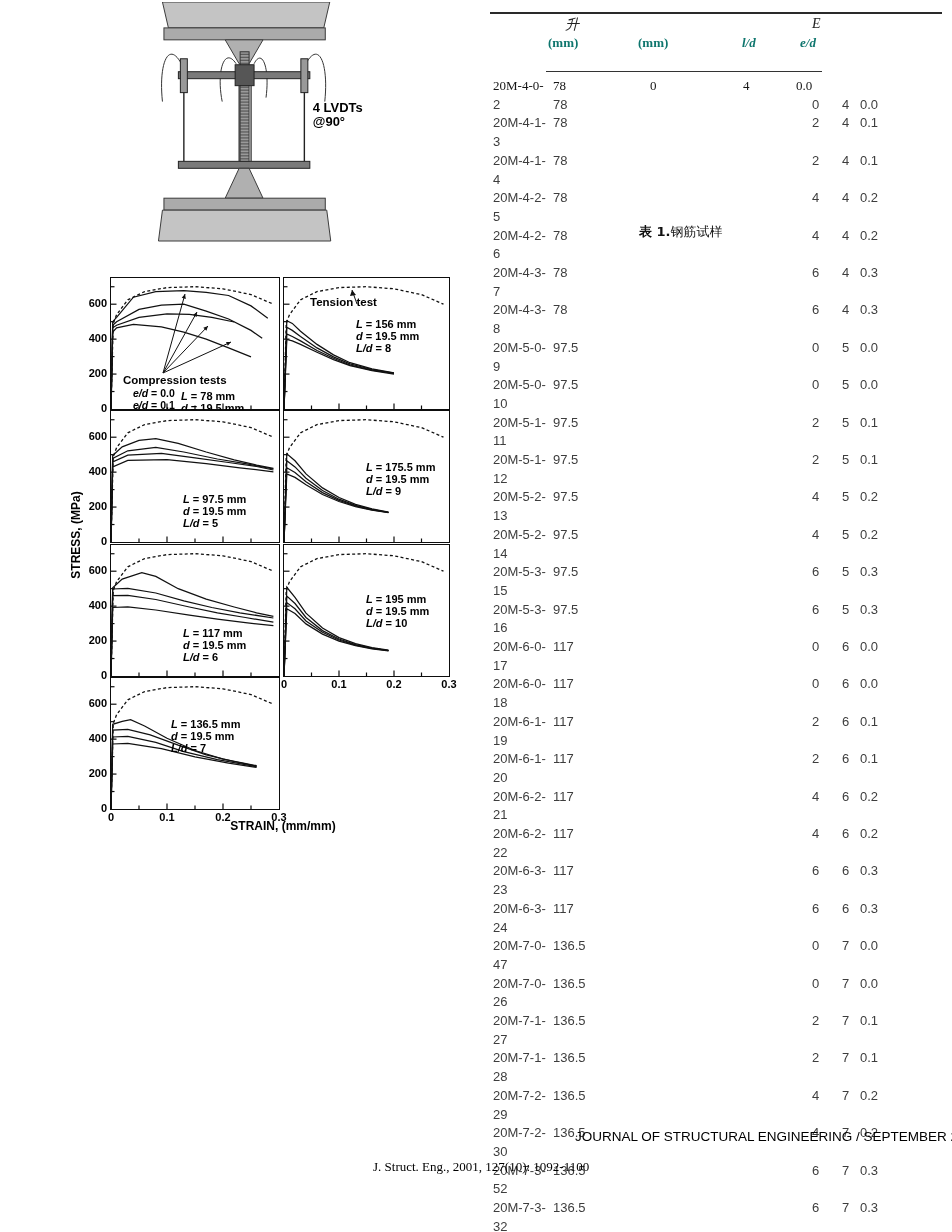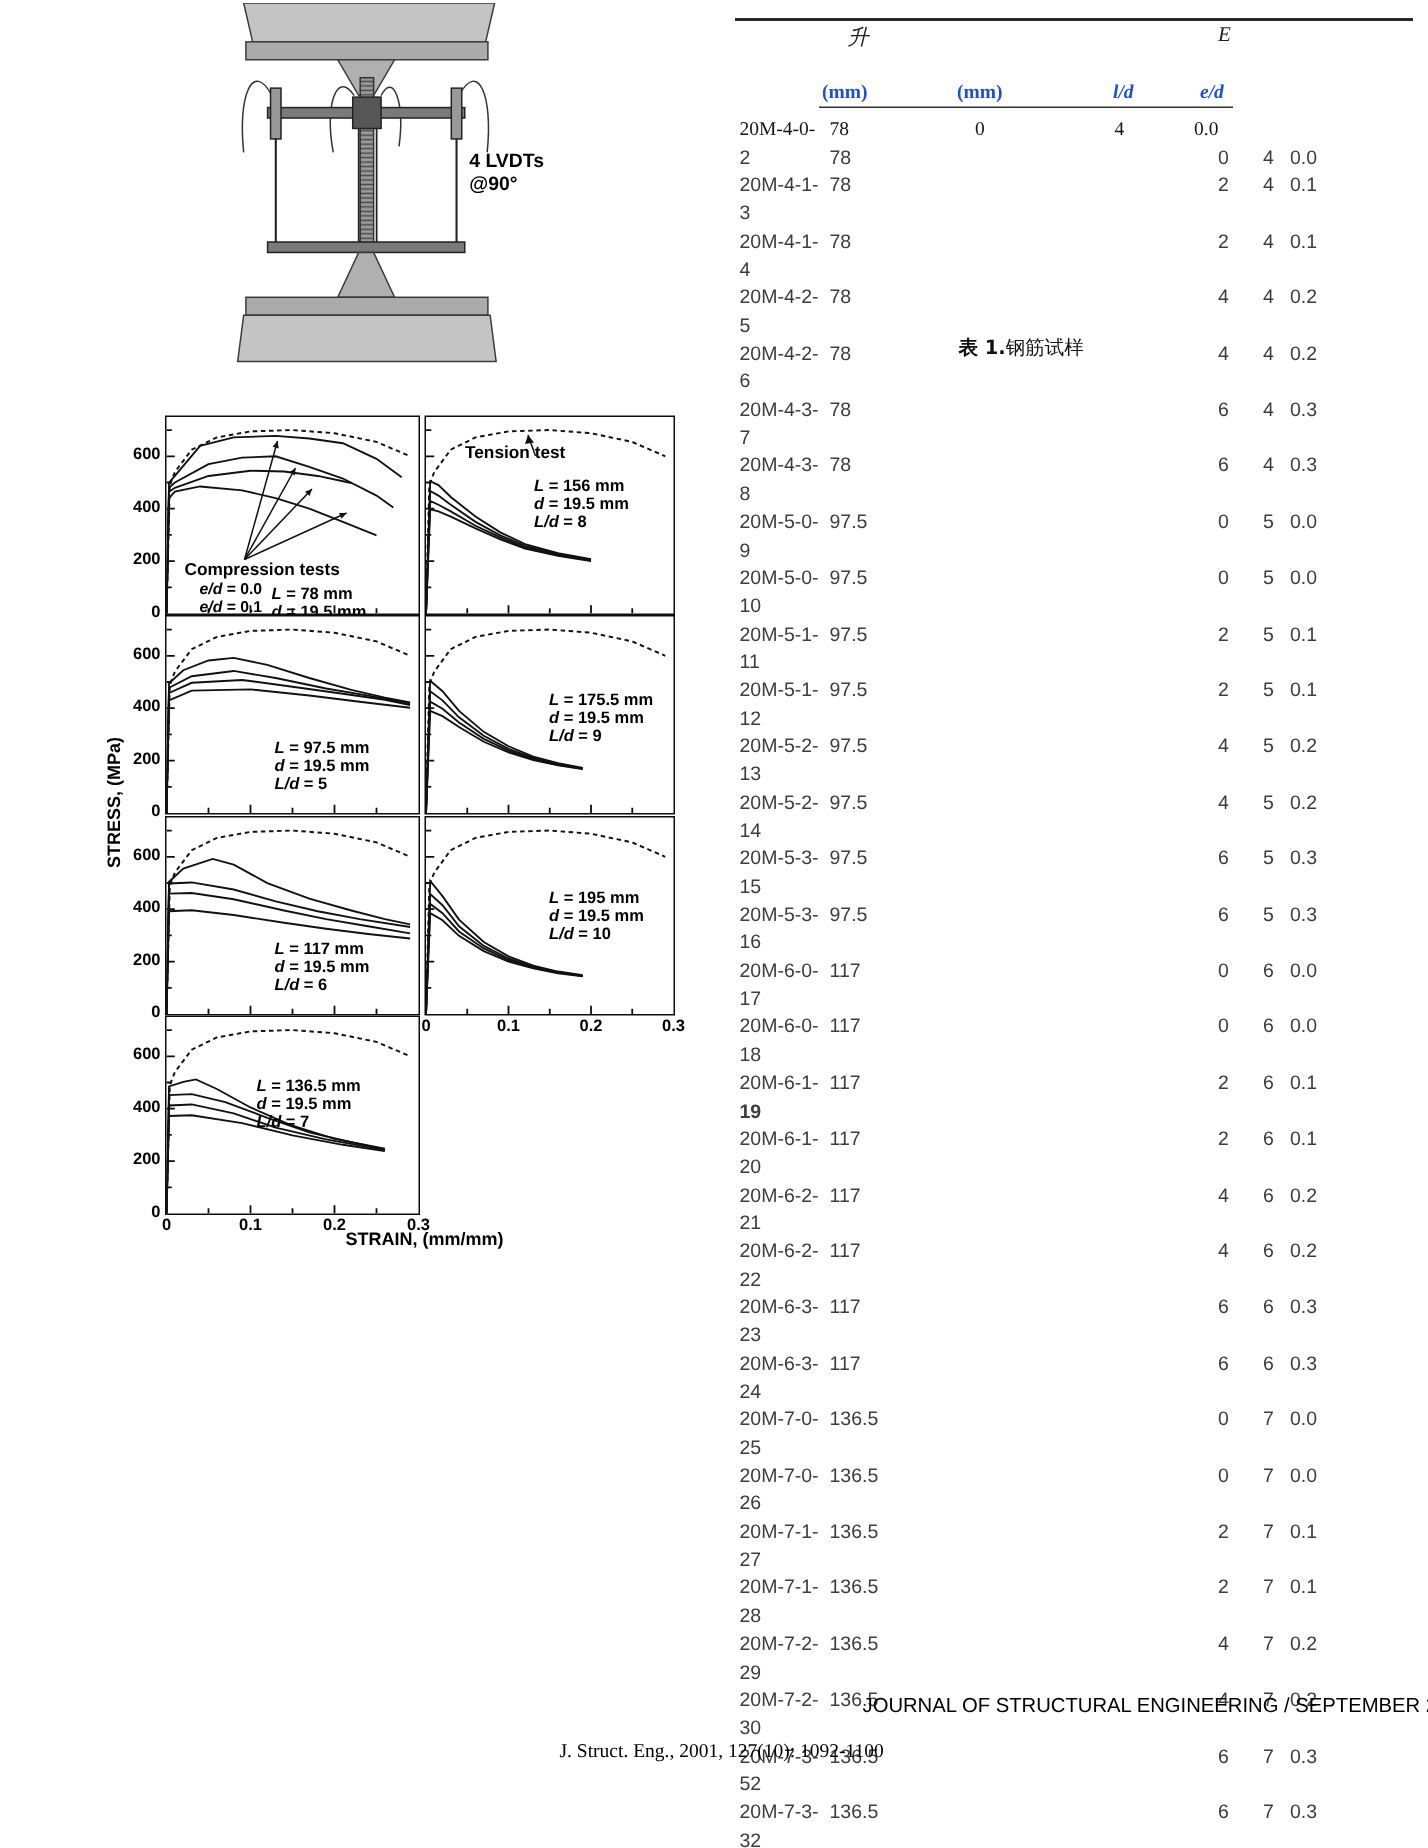--- a/index.html
+++ b/index.html
@@ -27,21 +27,21 @@
   #fig3-caption{position:absolute;left:63px;top:838px;width:400px;height:18px;
      font-size:13px;font-family:"DejaVu Sans","Liberation Sans",sans-serif;}
   #fig3-caption .cap-label{position:absolute;left:0;font-weight:bold;}
   #fig3-caption .cap-text{position:absolute;left:140px;}
   
   #table1{position:absolute;left:490px;top:0;width:462px;height:1232px;}
   #t-toprule{position:absolute;left:0;top:12px;width:452px;height:2px;background:#2a2a2a;}
   .t-group{position:absolute;top:16px;font:italic 14px "Liberation Serif","DejaVu Serif",serif;color:#222;}
   #t-g1{left:75px;}
   #t-g2{left:322px;}
-  .t-sub{position:absolute;top:53px;font:bold 13px "Liberation Serif","DejaVu Serif",serif;color:#1d4ed8;}
+  .t-sub{position:absolute;top:35px;font:bold 13px "Liberation Serif","DejaVu Serif",serif;color:#0f766e;}
   .t-sub.it{font-style:italic;}
   #t-sub1{left:58px;} #t-sub2{left:148px;} #t-sub3{left:252px;} #t-sub4{left:310px;}
   #t-subrule{position:absolute;left:56px;top:71px;width:276px;height:1px;background:#333;}
   .trow{position:absolute;left:0;width:462px;height:19px;
      font:13px "Liberation Sans",sans-serif;color:#3d3d3d;}
   .trow span{position:absolute;white-space:nowrap;}
   .c-name{left:3px;} .c-len{left:63px;}
   .c-e{left:322px;} .c-ld{left:352px;} .c-ed{left:370px;}
   .hdr-row{font-family:"Liberation Serif","DejaVu Serif",serif;color:#151515;}
   .hdr-row .c-e{left:160px;} .hdr-row .c-ld{left:253px;} .hdr-row .c-ed{left:306px;}
@@ -510,21 +510,21 @@
         <div class="trow" style="top: 695.1px;">
           <span class="c-name">18</span>
         </div>
         <div class="trow" style="top: 713.8px;">
           <span class="c-name">20M-6-1-</span>
           <span class="c-len">117</span>
           <span class="c-e">2</span>
           <span class="c-ld">6</span>
           <span class="c-ed">0.1</span>
         </div>
-        <div class="trow" style="top: 732.5px; font-weight: bold;">
+        <div class="trow" style="top: 732.5px;">
           <span class="c-name">19</span>
         </div>
         <div class="trow" style="top: 751.2px;">
           <span class="c-name">20M-6-1-</span>
           <span class="c-len">117</span>
           <span class="c-e">2</span>
           <span class="c-ld">6</span>
           <span class="c-ed">0.1</span>
         </div>
         <div class="trow" style="top: 769.9px;">
@@ -571,21 +571,21 @@
           <span class="c-name">24</span>
         </div>
         <div class="trow" style="top: 938.2px;">
           <span class="c-name">20M-7-0-</span>
           <span class="c-len">136.5</span>
           <span class="c-e">0</span>
           <span class="c-ld">7</span>
           <span class="c-ed">0.0</span>
         </div>
         <div class="trow" style="top: 956.9px;">
-          <span class="c-name">25</span>
+          <span class="c-name">47</span>
         </div>
         <div class="trow" style="top: 975.6px;">
           <span class="c-name">20M-7-0-</span>
           <span class="c-len">136.5</span>
           <span class="c-e">0</span>
           <span class="c-ld">7</span>
           <span class="c-ed">0.0</span>
         </div>
         <div class="trow" style="top: 994.3px;">
           <span class="c-name">26</span>

